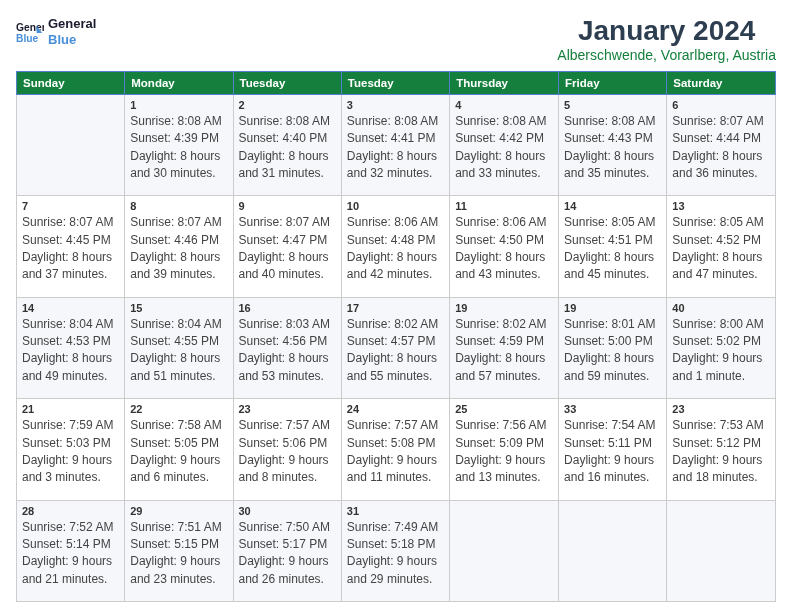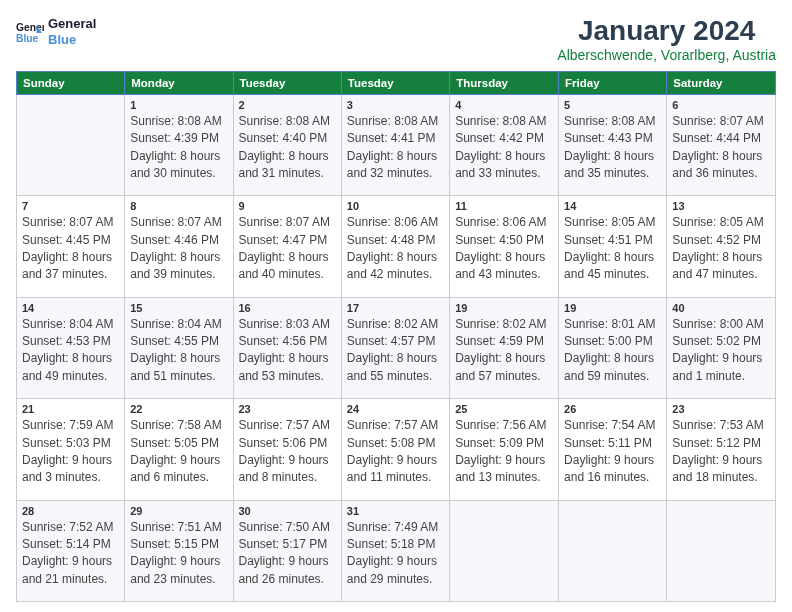--- a/index.html
+++ b/index.html
@@ -232,21 +232,21 @@
           </td>
           <td>
             <span class="day-number">24</span>
             <div class="day-info">Sunrise: 7:57 AM<br>Sunset: 5:08 PM<br>Daylight: 9 hours<br>and 11 minutes.</div>
           </td>
           <td>
             <span class="day-number">25</span>
             <div class="day-info">Sunrise: 7:56 AM<br>Sunset: 5:09 PM<br>Daylight: 9 hours<br>and 13 minutes.</div>
           </td>
           <td>
-            <span class="day-number">26</span>
+            <span class="day-number">33</span>
             <div class="day-info">Sunrise: 7:54 AM<br>Sunset: 5:11 PM<br>Daylight: 9 hours<br>and 16 minutes.</div>
           </td>
           <td>
             <span class="day-number">23</span>
             <div class="day-info">Sunrise: 7:53 AM<br>Sunset: 5:12 PM<br>Daylight: 9 hours<br>and 18 minutes.</div>
           </td>
         </tr>
         <tr>
           <td>
             <span class="day-number">28</span>

